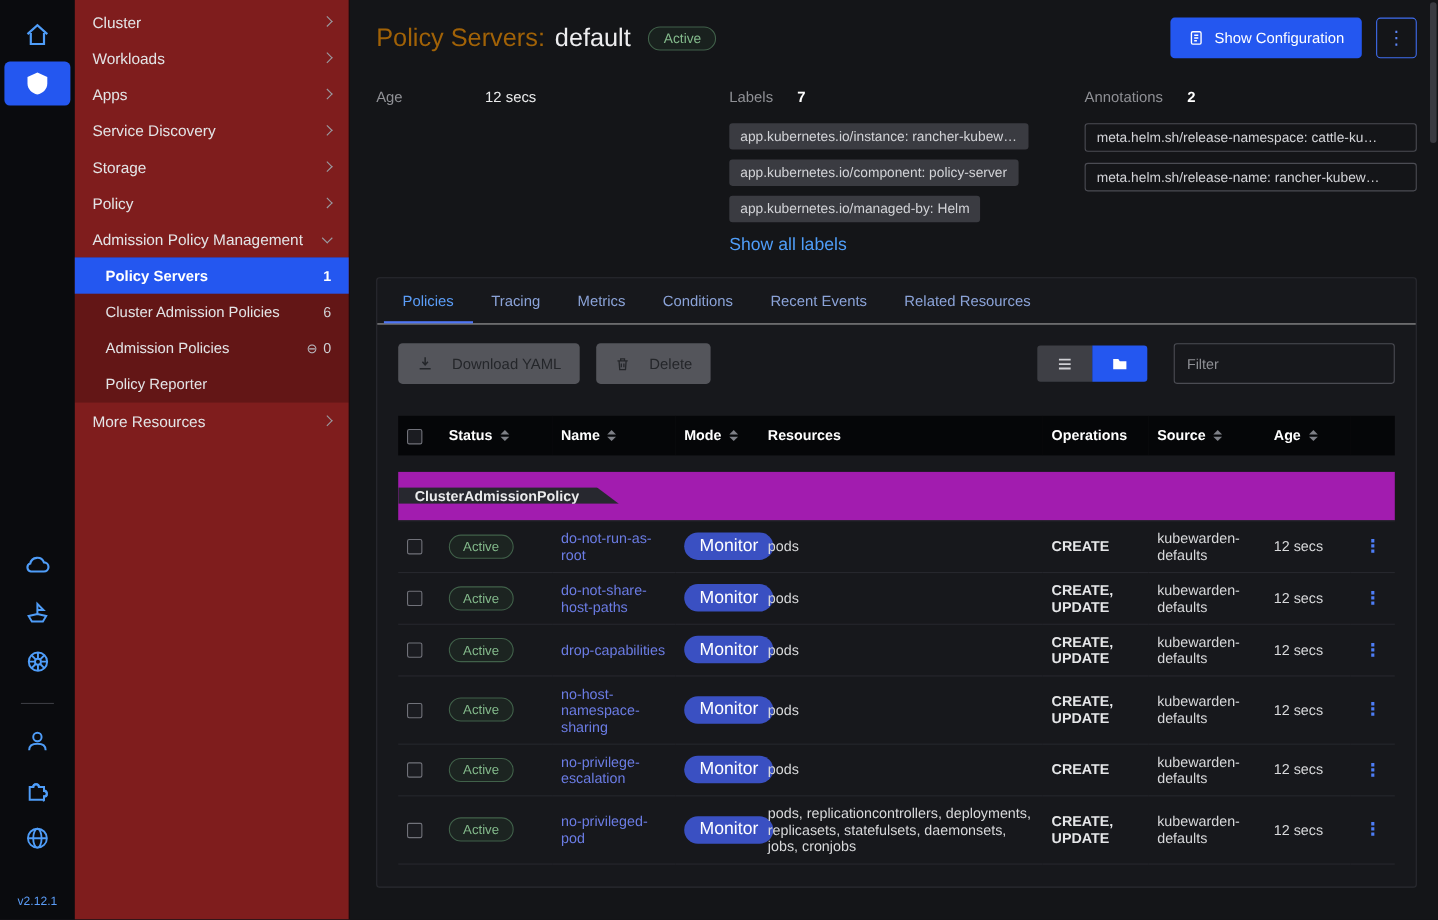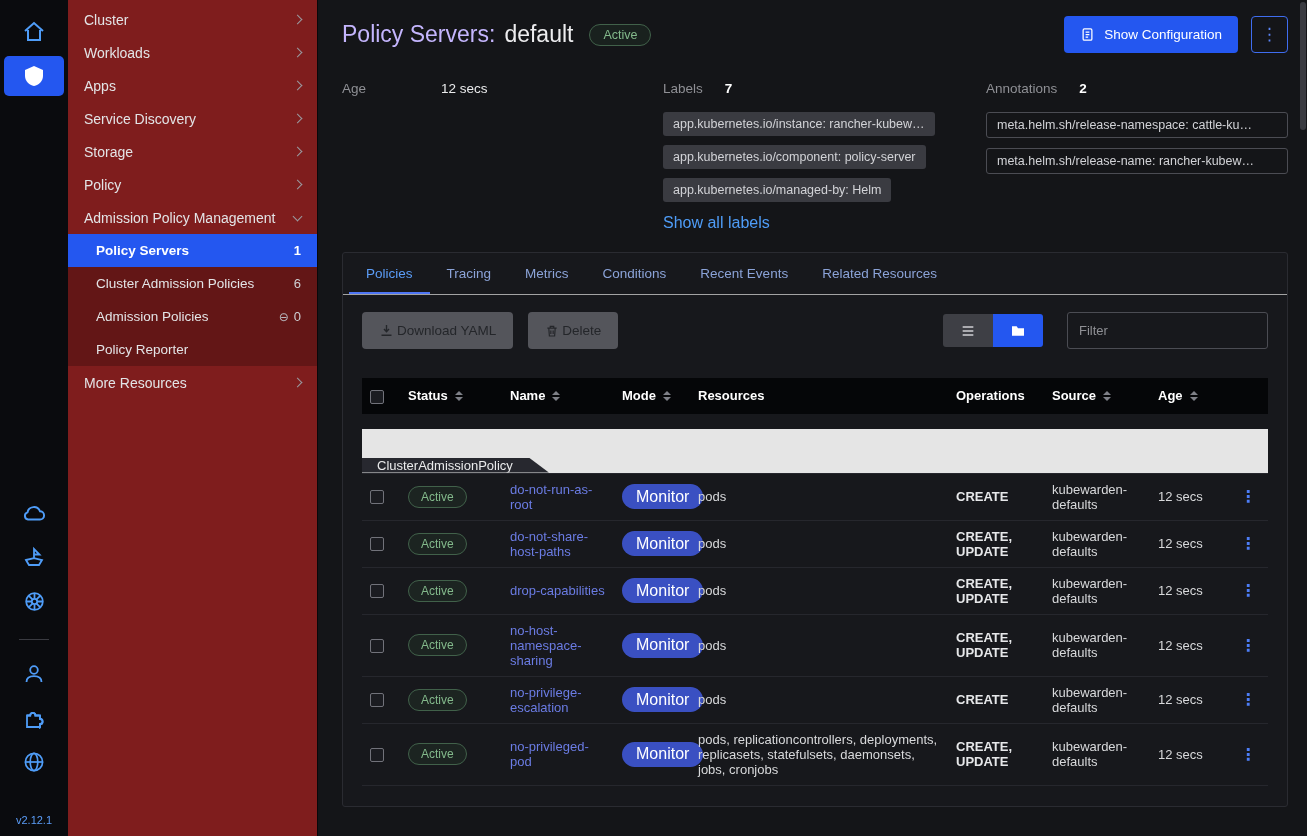--- a/index.html
+++ b/index.html
@@ -29,21 +29,21 @@
   .side-sub .lbl { flex:1; }
   .side-sub.selected { background:#2457f0; color:#fff; font-weight:bold; }
   .side-count { font-size:13px; color:#cfd0d4; display:flex; align-items:center; gap:5px; }
   .side-sub.selected .side-count { color:#fff; }
   .flag-glyph { font-size:12px; color:#b9bac0; }
 
   
   .main { flex:1; display:flex; flex-direction:column; padding:16px 19px 0 24px; overflow:hidden; }
   .header-row { display:flex; align-items:center; }
   .page-title { font-size:23px; font-weight:400; display:flex; align-items:center; }
-  .page-title .pre { color:#c4b5fd; }
+  .page-title .pre { color:#a16207; }
   .page-title .nm { color:#ededef; margin-left:9px; }
   .badge-active { margin-left:16px; border:1px solid #41614a; color:#83b98b; background:rgba(64,120,74,.12); border-radius:20px; padding:3px 13px; font-size:12.5px; }
   .hdr-actions { margin-left:auto; display:flex; align-items:center; }
   .btn-primary { background:#2457f0; color:#fff; border:none; border-radius:4px; height:37px; padding:0 16px; font-size:13.5px; display:flex; align-items:center; gap:9px; cursor:pointer; font-family:inherit; }
   .btn-dots { width:37px; height:37px; border:1px solid #3f6df0; border-radius:4px; background:transparent; color:#5b85f6; font-size:17px; margin-left:13px; cursor:pointer; line-height:1; }
 
   
   .details { display:flex; margin-top:28px; align-items:flex-start; }
   .d-col1 { width:321px; display:flex; }
   .d-label { color:#8f9095; font-size:13.5px; }
@@ -58,40 +58,40 @@
   .anno-box { border:1px solid #4b4c53; border-radius:3px; padding:5px 10px; font-size:12.5px; color:#d2d3d7; margin-bottom:10px; white-space:nowrap; overflow:hidden; text-overflow:ellipsis; max-width:303px; }
 
   
   .panel { margin-top:20px; border:1px solid #2a2b31; border-radius:3px; background:#17181c; }
   .tabs { display:flex; border-bottom:1px solid #a3a3a3; padding:0 6px; }
   .tab { padding:13px 17px 11px; font-size:13.5px; color:#8ba3d8; cursor:pointer; border-bottom:2px solid transparent; }
   .tab.active { color:#5b9df8; border-bottom-color:#4f76f6; }
 
   
   .toolbar { display:flex; align-items:center; padding:17px 19px 15px; }
-  .btn-disabled { background:#54555b; color:#24262a; border:none; border-radius:4px; height:37px; padding:0 17px; font-size:13.5px; display:flex; align-items:center; gap:3px; margin-right:15px; font-family:inherit; }
+  .btn-disabled { background:#54555b; color:#24262a; border:none; border-radius:4px; height:37px; padding:0 17px; font-size:13.5px; display:flex; align-items:center; gap:17px; margin-right:15px; font-family:inherit; }
   .view-toggle { margin-left:auto; display:flex; }
   .toggle { width:50px; height:33px; display:flex; align-items:center; justify-content:center; cursor:pointer; }
   .toggle.list { background:#3e3f45; color:#cfd0d4; border-radius:3px 0 0 3px; }
   .toggle.grid { background:#2457f0; color:#fff; border-radius:0 3px 3px 0; }
   .filter-input { margin-left:24px; width:201px; height:37px; background:transparent; border:1px solid #4b4c53; border-radius:3px; color:#d8d9db; padding:0 11px; font-size:13px; font-family:inherit; outline:none; }
   .filter-input::placeholder { color:#8f9095; }
 
   
   .tablewrap { padding:14px 19px 20px; }
   table { width:100%; border-collapse:collapse; table-layout:fixed; font-size:13px; }
   thead th { background:#050608; color:#fff; font-weight:bold; text-align:left; padding:10px 8px; font-size:13px; }
   th .th-inner { display:flex; align-items:center; }
   .sort { display:inline-flex; flex-direction:column; gap:2px; margin-left:7px; }
   .sort i { display:block; width:0; height:0; border-left:4px solid transparent; border-right:4px solid transparent; }
   .sort .u { border-bottom:4px solid #7e8087; }
   .sort .d { border-top:4px solid #7e8087; }
   .cb { width:14px; height:14px; border:1px solid #71727a; border-radius:2px; display:inline-block; background:#1b1c21; cursor:pointer; vertical-align:middle; }
   td.group-cell { padding:15px 0 0 0; }
-  .group-band { background:#e5e5e5; height:44px; display:flex; align-items:flex-end; }
+  .group-band { background:#a21caf; height:44px; display:flex; align-items:center;font-weight:bold; }
   .group-tab { display:flex; align-items:center; background:#27282f; color:#eaebec; font-size:13px; padding:0 36px 0 15px; clip-path:polygon(0 0, calc(100% - 20px) 0, 100% 100%, 0 100%); }
   tbody td { padding:8px; border-bottom:1px solid #26272d; vertical-align:middle; color:#d8d9db; overflow-wrap:break-word; }
   .name-link { color:#6b7ce4; cursor:pointer; }
   .badge-row { border:1px solid #41614a; color:#83b98b; background:rgba(64,120,74,.12); border-radius:20px; padding:3px 12px; font-size:12px; display:inline-block; }
   .badge-mode { background:#3a50c2; color:#fff; border-radius:20px; padding:3.5px 14px; font-size:16px; display:inline-block; }
   .ops { font-weight:bold; color:#e6e7e9; }
   .row-menu { color:#4d7df6; font-size:16px; font-weight:bold; text-align:center; cursor:pointer; }
 
   
   .scrollbar { position:absolute; right:1px; top:2px; width:6px; height:832px; }

